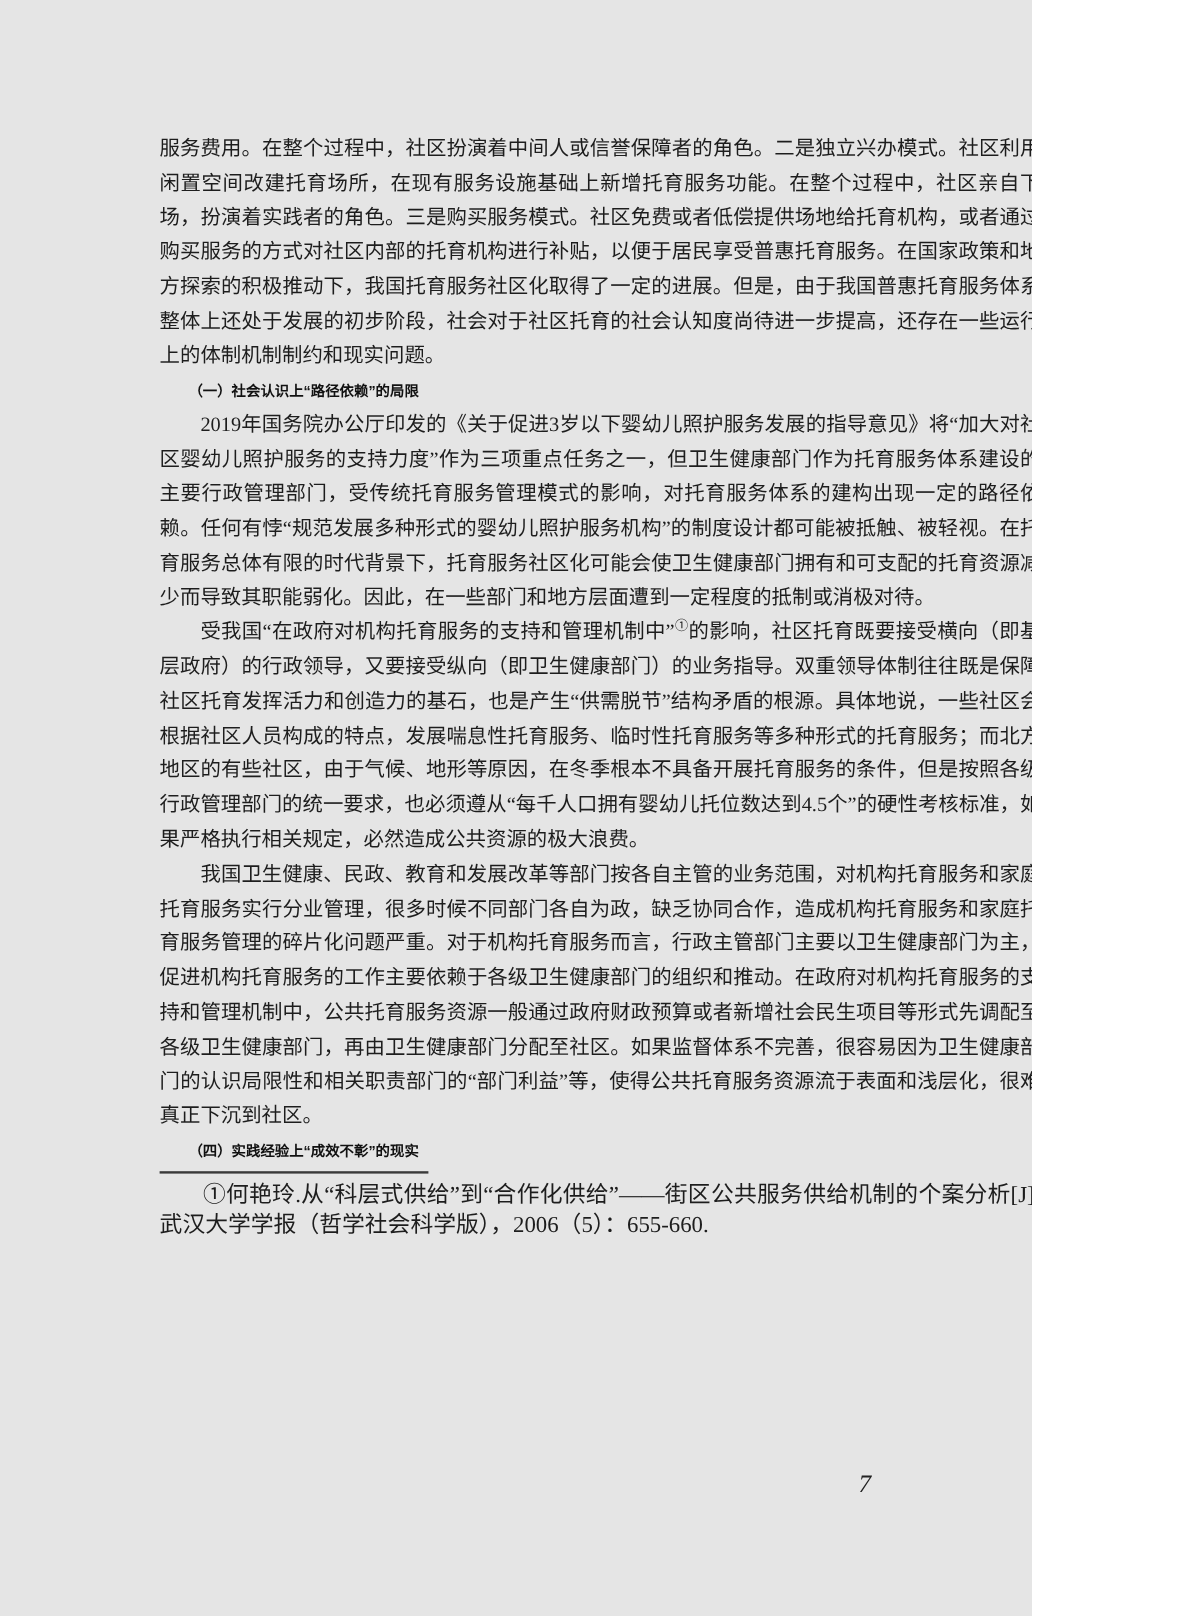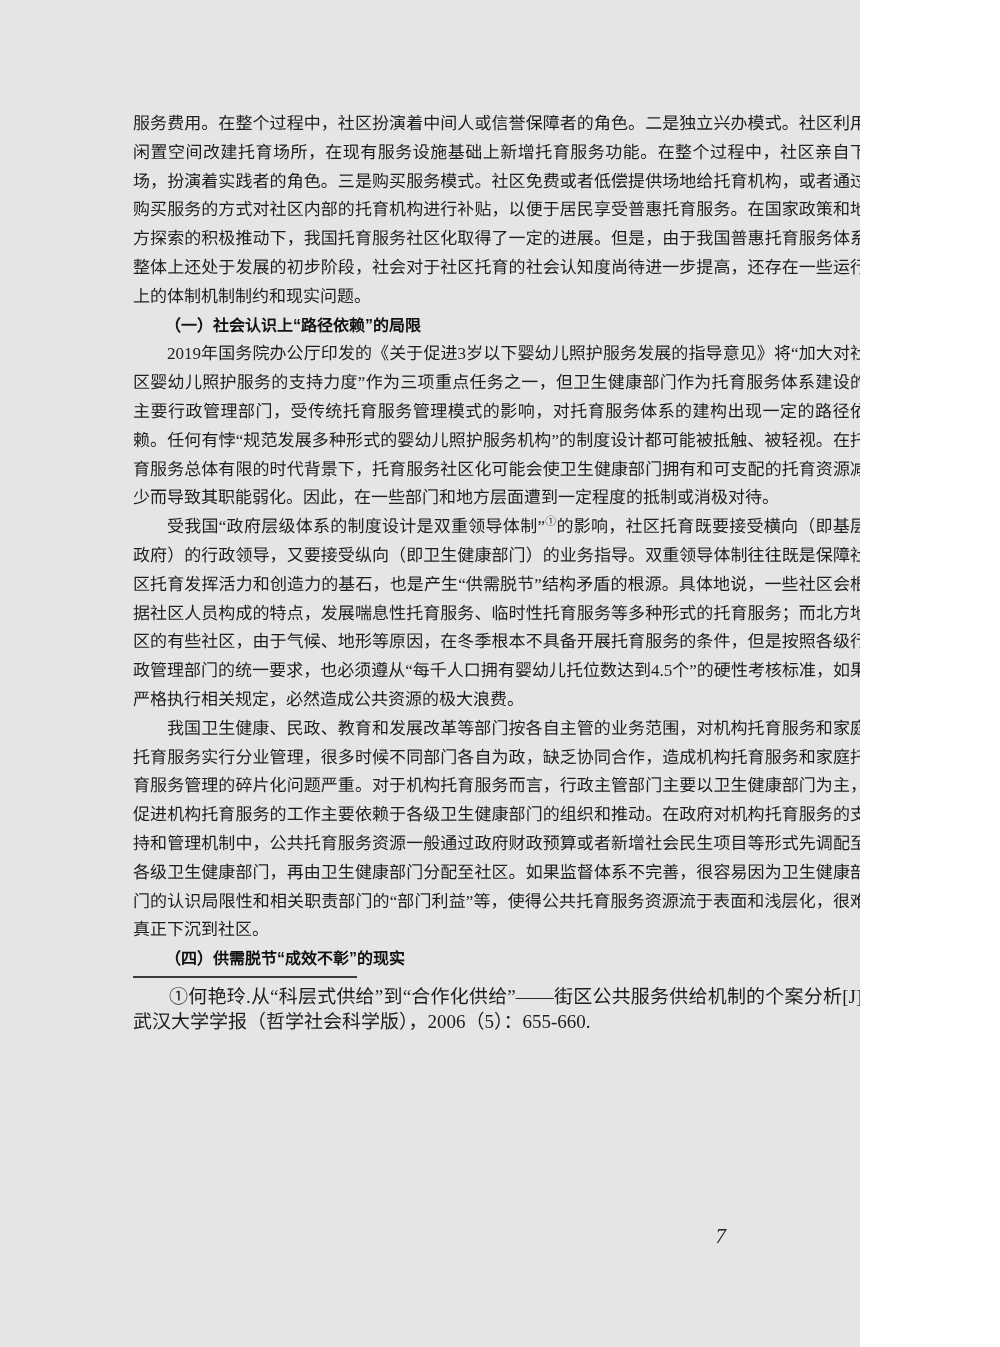--- a/index.html
+++ b/index.html
@@ -32,21 +32,21 @@
     text-justify: inter-ideograph;
     color: #1d1d1d;
   }
   p.body.indent {
     text-indent: 2em;
   }
   p.heading {
     margin: 0;
     font-family: "Liberation Sans", sans-serif;
     font-weight: bold;
-    font-size: 16px;
+    font-size: 12px;
     line-height: 28.8px;
     text-indent: 2em;
     color: #111111;
   }
   sup.fnref {
     font-size: 11px;
     line-height: 0;
     vertical-align: super;
   }
   .footnote-area {
@@ -84,26 +84,26 @@
 <div class="page">
   <div class="text-block">
 
     <p class="body">服务费用。在整个过程中，社区扮演着中间人或信誉保障者的角色。二是独立兴办模式。社区利用闲置空间改建托育场所，在现有服务设施基础上新增托育服务功能。在整个过程中，社区亲自下场，扮演着实践者的角色。三是购买服务模式。社区免费或者低偿提供场地给托育机构，或者通过购买服务的方式对社区内部的托育机构进行补贴，以便于居民享受普惠托育服务。在国家政策和地方探索的积极推动下，我国托育服务社区化取得了一定的进展。但是，由于我国普惠托育服务体系整体上还处于发展的初步阶段，社会对于社区托育的社会认知度尚待进一步提高，还存在一些运行上的体制机制制约和现实问题。</p>
 
     <p class="heading">（一）社会认识上“路径依赖”的局限</p>
 
     <p class="body indent">2019年国务院办公厅印发的《关于促进3岁以下婴幼儿照护服务发展的指导意见》将“加大对社区婴幼儿照护服务的支持力度”作为三项重点任务之一，但卫生健康部门作为托育服务体系建设的主要行政管理部门，受传统托育服务管理模式的影响，对托育服务体系的建构出现一定的路径依赖。任何有悖“规范发展多种形式的婴幼儿照护服务机构”的制度设计都可能被抵触、被轻视。在托育服务总体有限的时代背景下，托育服务社区化可能会使卫生健康部门拥有和可支配的托育资源减少而导致其职能弱化。因此，在一些部门和地方层面遭到一定程度的抵制或消极对待。</p>
 
 
-    <p class="body indent"><span>受我国“政府层级体系的制度设计是双重领导体制”</span><sup class="fnref">①</sup><span>的影响，社区托育既要接受横向（即基层政府）的行政领导，又要接受纵向（即卫生健康部门）的业务指导。双重领导体制往往既是保障社区托育发挥活力和创造力的基石，也是产生“供需脱节”结构矛盾的根源。具体地说，一些社区会根据社区人员构成的特点，发展喘息性托育服务、临时性托育服务等多种形式的托育服务；而北方地区的有些社区，由于气候、地形等原因，在冬季根本不具备开展托育服务的条件，但是按照各级行政管理部门的统一要求，也必须遵从“每千人口拥有婴幼儿托位数达到4.5个”的硬性考核标准，如果严格执行相关规定，必然造成公共资源的极大浪费。</span></p>
+    <p class="body indent"><span>受我国“在政府对机构托育服务的支持和管理机制中”</span><sup class="fnref">①</sup><span>的影响，社区托育既要接受横向（即基层政府）的行政领导，又要接受纵向（即卫生健康部门）的业务指导。双重领导体制往往既是保障社区托育发挥活力和创造力的基石，也是产生“供需脱节”结构矛盾的根源。具体地说，一些社区会根据社区人员构成的特点，发展喘息性托育服务、临时性托育服务等多种形式的托育服务；而北方地区的有些社区，由于气候、地形等原因，在冬季根本不具备开展托育服务的条件，但是按照各级行政管理部门的统一要求，也必须遵从“每千人口拥有婴幼儿托位数达到4.5个”的硬性考核标准，如果严格执行相关规定，必然造成公共资源的极大浪费。</span></p>
 
 
     <p class="body indent">我国卫生健康、民政、教育和发展改革等部门按各自主管的业务范围，对机构托育服务和家庭托育服务实行分业管理，很多时候不同部门各自为政，缺乏协同合作，造成机构托育服务和家庭托育服务管理的碎片化问题严重。对于机构托育服务而言，行政主管部门主要以卫生健康部门为主，促进机构托育服务的工作主要依赖于各级卫生健康部门的组织和推动。在政府对机构托育服务的支持和管理机制中，公共托育服务资源一般通过政府财政预算或者新增社会民生项目等形式先调配至各级卫生健康部门，再由卫生健康部门分配至社区。如果监督体系不完善，很容易因为卫生健康部门的认识局限性和相关职责部门的“部门利益”等，使得公共托育服务资源流于表面和浅层化，很难真正下沉到社区。</p>
 
-    <p class="heading">（四）供需脱节“成效不彰”的现实</p>
+    <p class="heading">（四）实践经验上“成效不彰”的现实</p>
 
 
     <div class="footnote-area">
       <hr class="footnote-divider">
       <p class="footnote"><span>①</span><span>何艳玲.从“科层式供给”到“合作化供给”——街区公共服务供给机制的个案分析[J].武汉大学学报（哲学社会科学版），2006（5）：655-660.</span></p>
     </div>
 
   </div>
 
   <div class="page-number">7</div>

